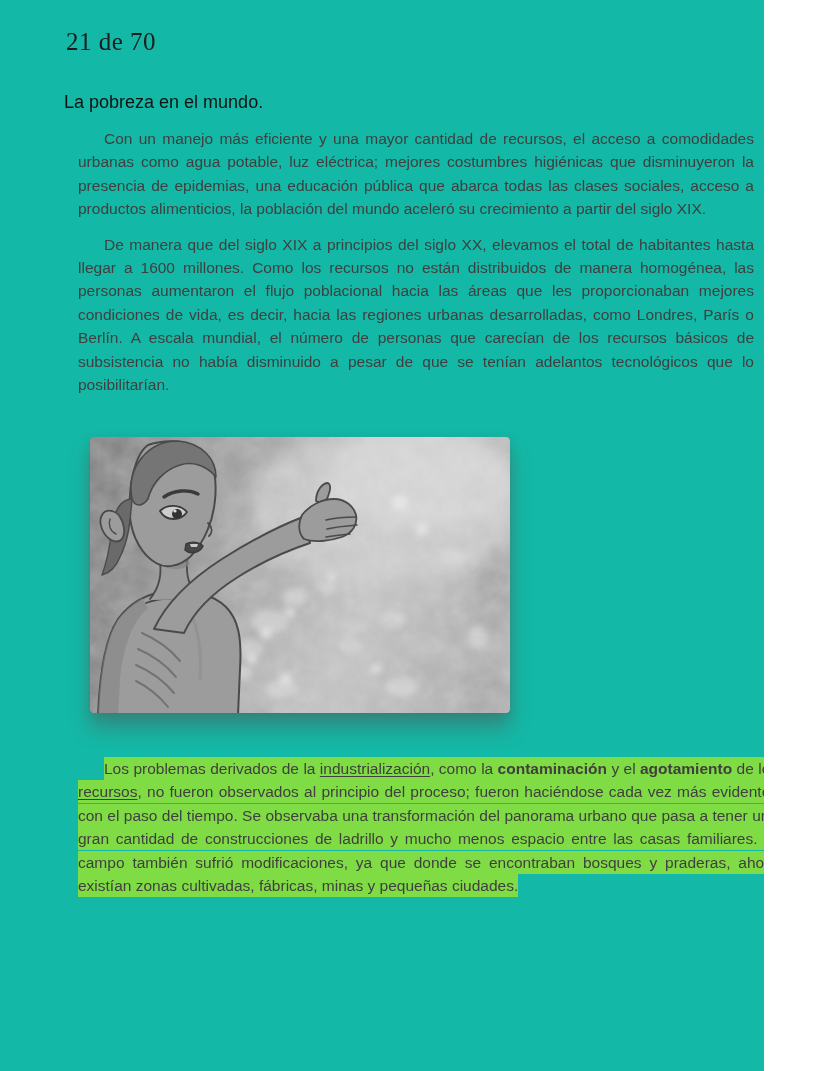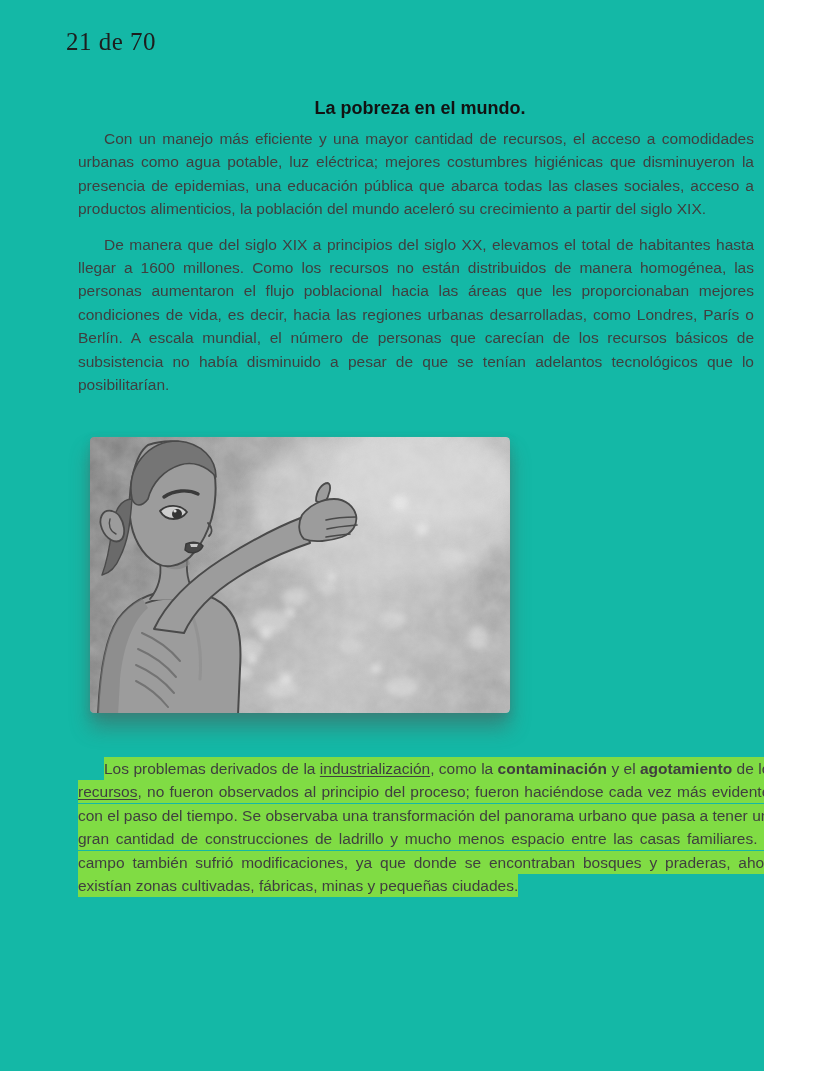--- a/index.html
+++ b/index.html
@@ -22,25 +22,24 @@
     font-family: "Liberation Serif", serif;
     font-size: 25px;
     color: #1d1d1d;
     letter-spacing: 0.5px;
   }
   .article-title {
     position: absolute;
     left: 64px;
     top: 91px;
     width: 700px;
-    margin: 6px;
-    text-align: center;
+    margin: 0;
     font-size: 18px;
     line-height: 22px;
-    font-weight: 700;
+    font-weight: 400;
     color: #121212;
   }
   .content {
     position: absolute;
     left: 66px;
     top: 115px;
     width: 700px;
     height: 940px;
     font-size: 15.5px;
     line-height: 23.4px;

